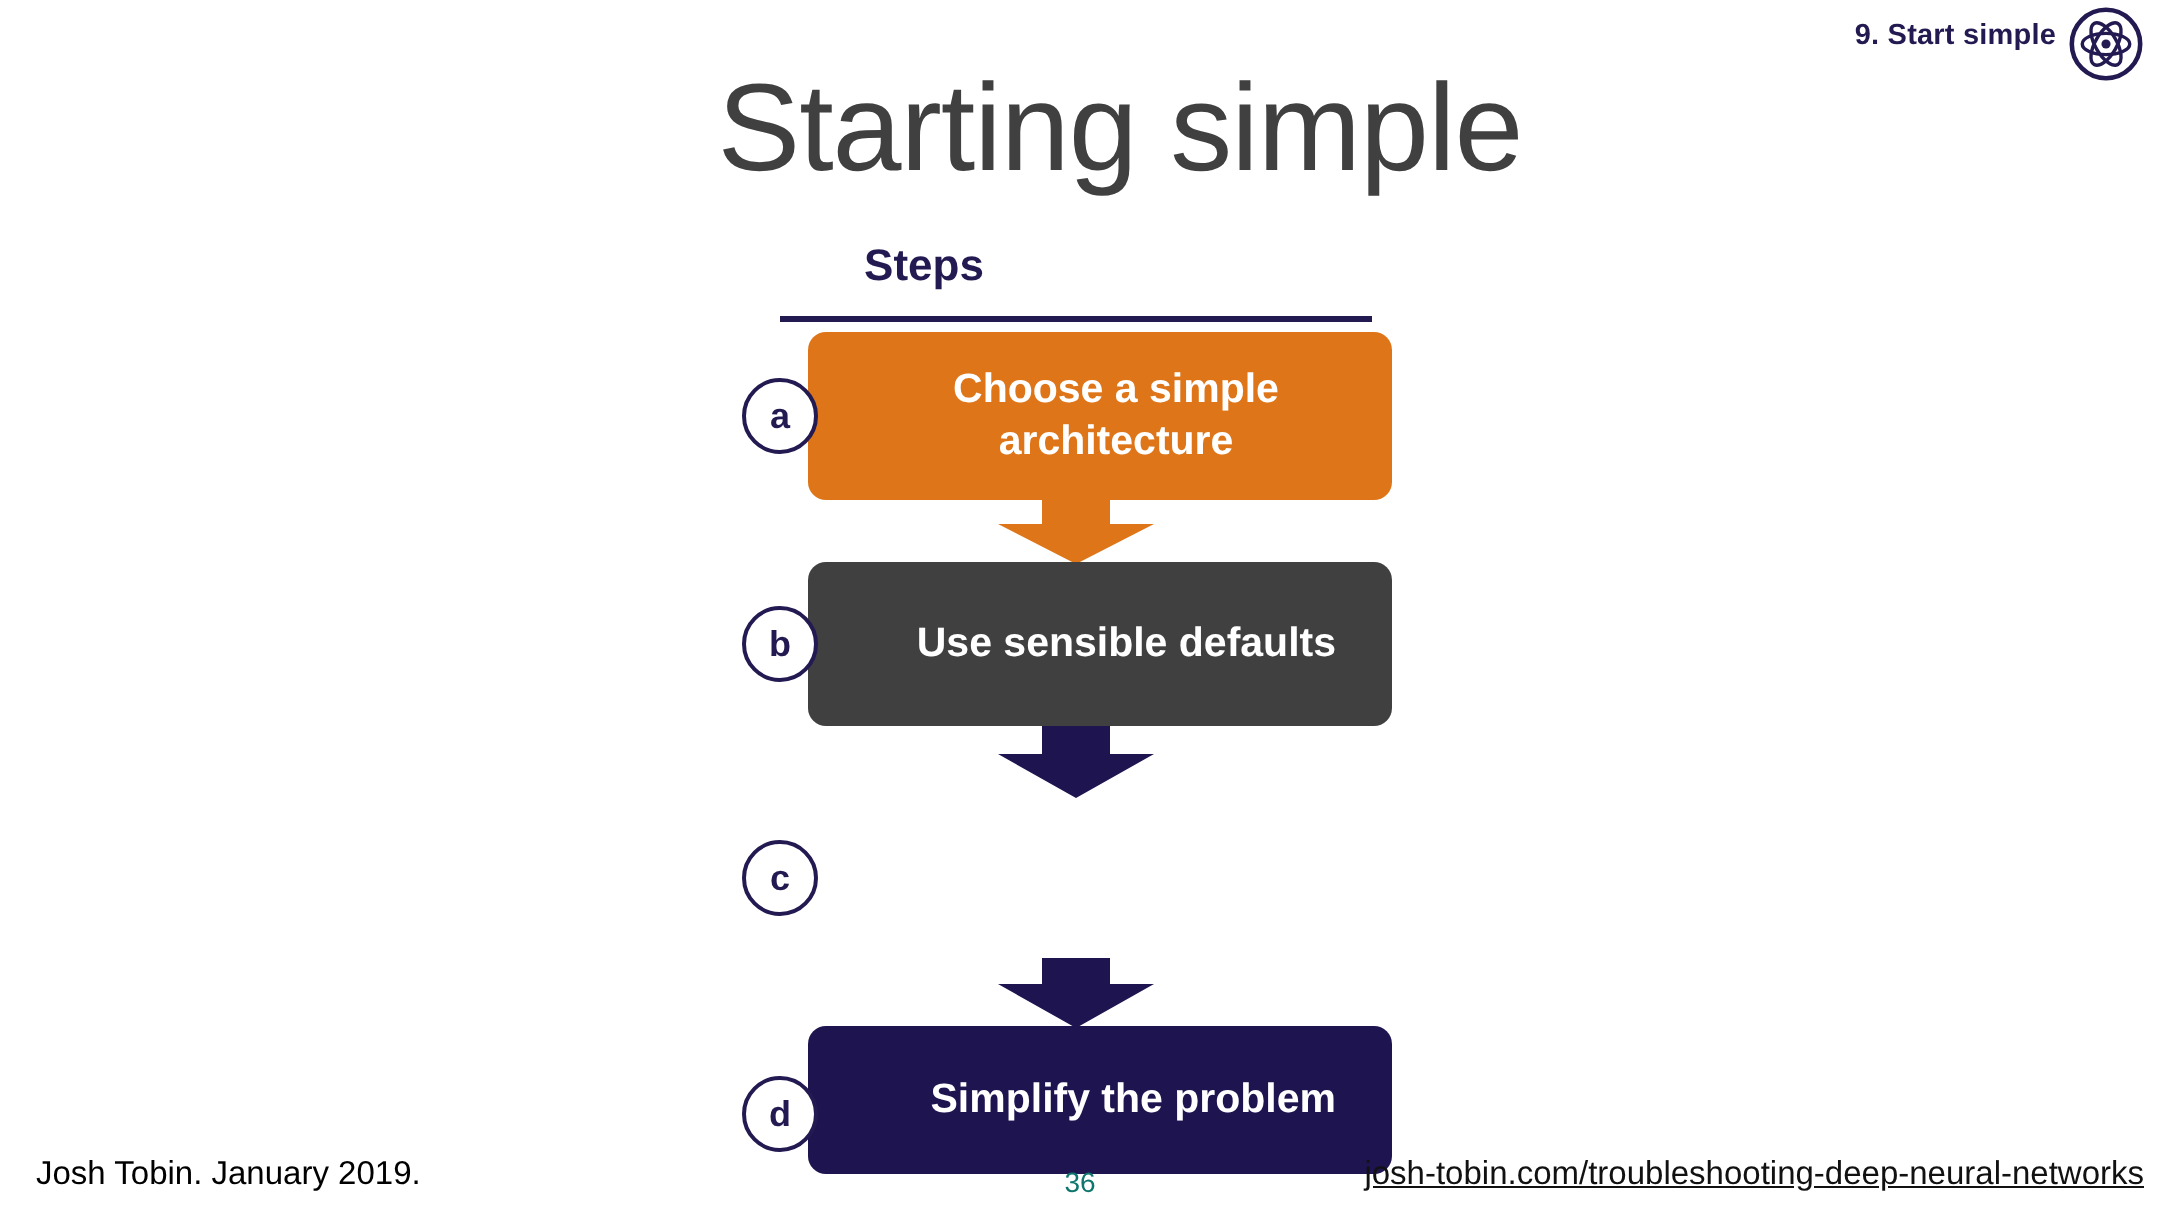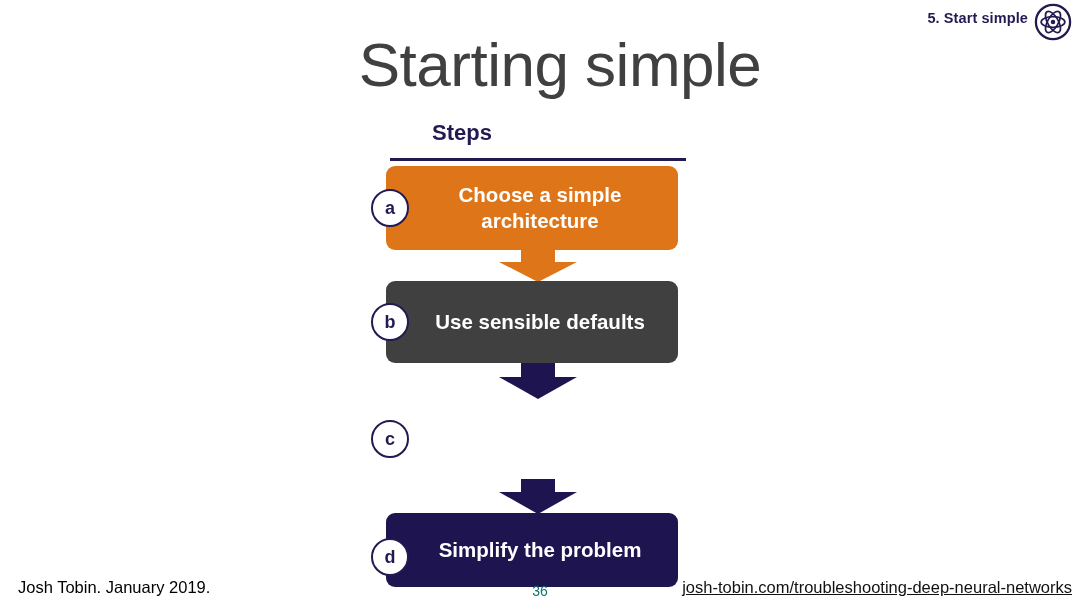--- a/index.html
+++ b/index.html
@@ -73,27 +73,27 @@
   
   #flow {
     position: absolute;
     top: 0;
     left: 0;
     width: 1080px;
     height: 608px;
   }
   .step-box {
     position: absolute;
-    left: 386px;
+    left: 404px;
     width: 292px;
     border-radius: 9px;
     box-sizing: border-box;
     display: flex;
     align-items: center;
-    justify-content: center;
+    justify-content: flex-end;
     padding: 0 28px 0 44px;
   }
   .step-label {
     color: #ffffff;
     font-size: 20.5px;
     font-weight: bold;
     text-align: center;
     line-height: 1.28;
   }
   .step-badge {
@@ -149,21 +149,21 @@
     color: #111111;
     white-space: nowrap;
     text-decoration: underline;
     z-index: 3;
     text-align: center;
   }
 </style>
 </head>
 <body>
 
-<div id="section-tag">5. Start simple</div>
+<div id="section-tag">9. Start simple</div>
 
 <svg id="atom-icon" viewBox="0 0 40 40">
   <circle cx="20" cy="20" r="18" fill="none" stroke="#241a52" stroke-width="2.4"></circle>
   <ellipse cx="20" cy="20" rx="12.5" ry="5.6" fill="none" stroke="#241a52" stroke-width="1.8"></ellipse>
   <ellipse cx="20" cy="20" rx="12.5" ry="5.6" fill="none" stroke="#241a52" stroke-width="1.8" transform="rotate(60 20 20)"></ellipse>
   <ellipse cx="20" cy="20" rx="12.5" ry="5.6" fill="none" stroke="#241a52" stroke-width="1.8" transform="rotate(120 20 20)"></ellipse>
   <circle cx="20" cy="20" r="2.4" fill="#241a52"></circle>
 </svg>
 
 <div id="slide-title">Starting simple</div>

